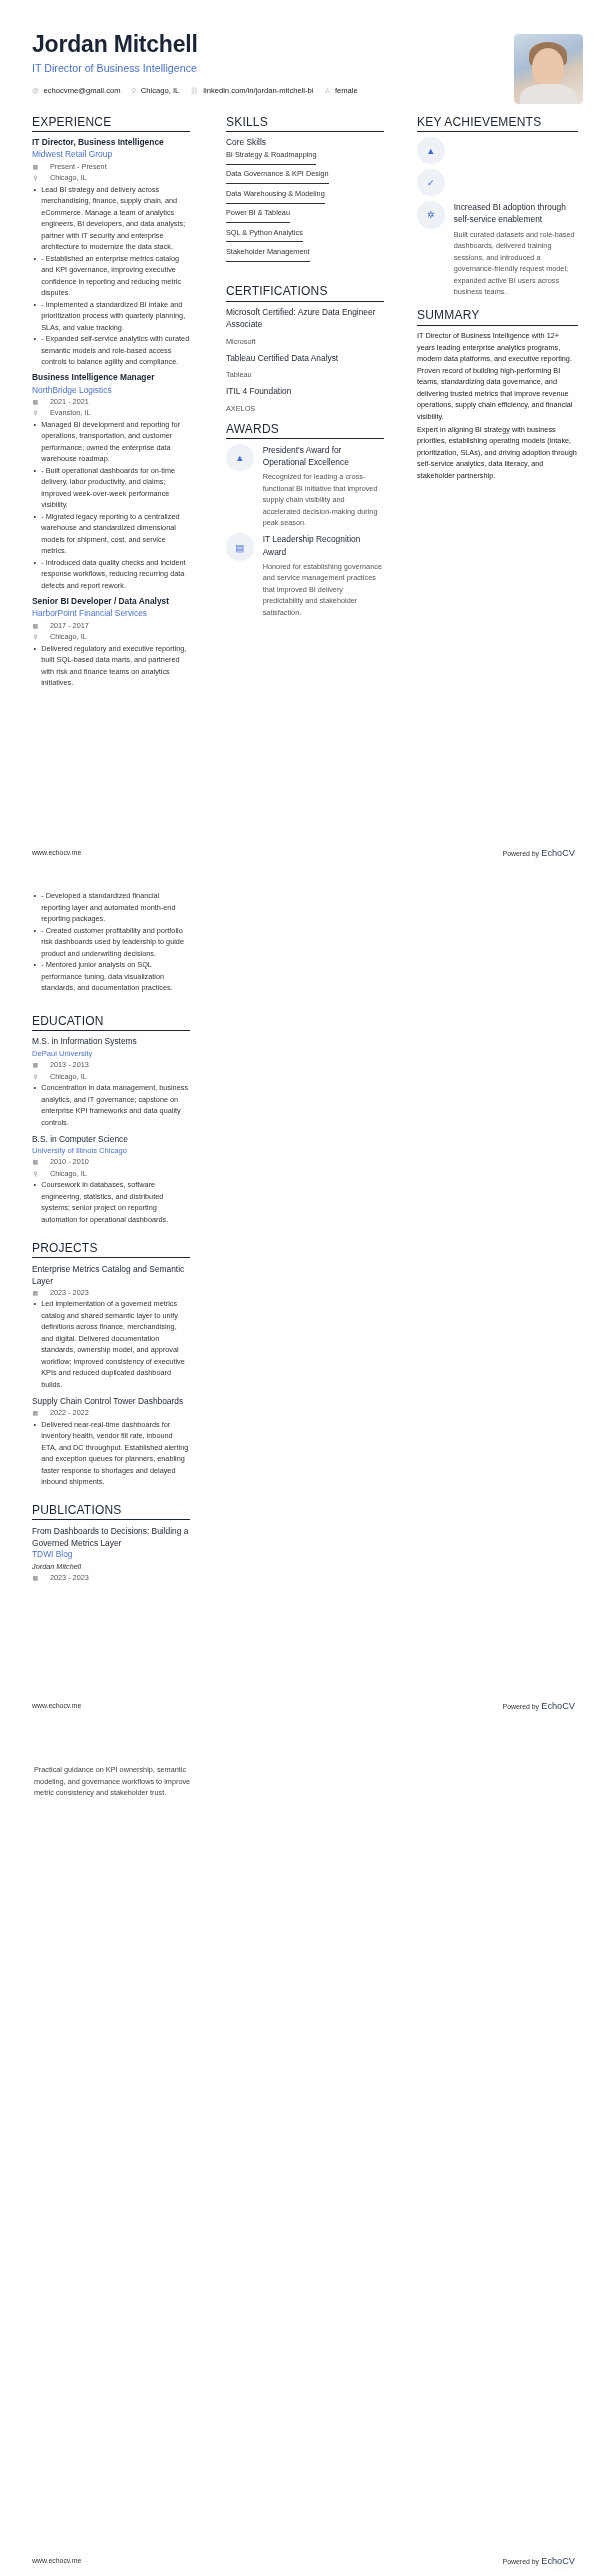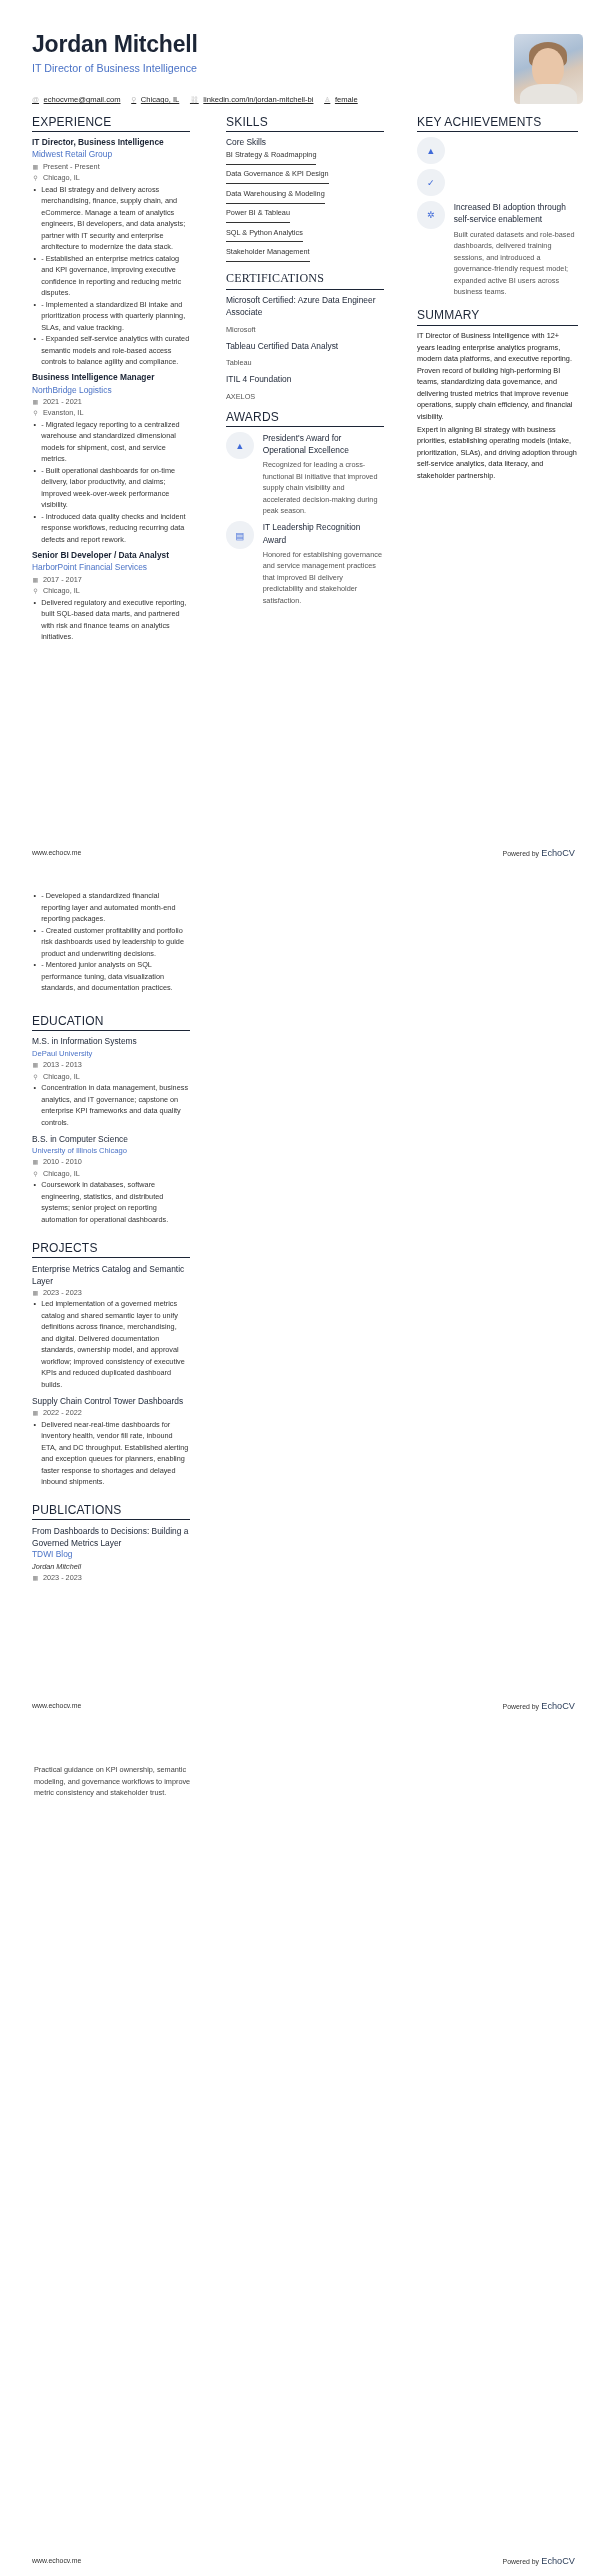--- a/index.html
+++ b/index.html
@@ -11,35 +11,35 @@
   .footer { position: absolute; left: 0; right: 0; bottom: 0; height: 31px; padding: 0 32px; display: flex; justify-content: space-between; align-items: center; font-size: 6.9px; color: #333; }
   .page1 .footer { top: 845px; bottom: auto; height: 15.3px; }
   .page2 .footer { top: 1701px; }
   .footer .brand { font-size: 9.2px; color: #2c3e5a; }
   .footer .powered { display: flex; align-items: baseline; gap: 2.3px; }
 
   
   .header { position: absolute; left: 32px; top: 31px; width: 551px; height: 76px; }
   .name { font-size: 23px; font-weight: bold; color: #1c2536; letter-spacing: -0.2px; line-height: 27.5px; }
   .title { font-size: 10.7px; color: #4a72c6; margin-top: 3.1px; line-height: 13.8px; }
-  .contacts { display: flex; gap: 10.7px; margin-top: 20px; font-size: 7.6px; color: #222; align-items: center; text-decoration: underline; }
+  .contacts { display: flex; gap: 10.7px; margin-top: 11px; font-size: 7.6px; color: #222; align-items: center; }
   .contacts .c { display: flex; gap: 4.6px; align-items: center; }
   .contacts .ic { color: #bbb; font-size: 6.9px; }
   .avatar { position: absolute; right: 0; top: 3.1px; width: 69px; height: 70px; border-radius: 4.6px; background: linear-gradient(160deg, #cfd9e6 0%, #a9bdd3 40%, #d9c8b8 60%, #e9e2d9 100%); overflow: hidden; }
   .avatar .face { position: absolute; left: 18.4px; top: 13.8px; width: 32px; height: 40px; border-radius: 50% 50% 46% 46%; background: #e9c6a8; }
   .avatar .hair { position: absolute; left: 15.3px; top: 7.6px; width: 38px; height: 26px; border-radius: 50% 50% 30% 30%; background: #9a7656; }
   .avatar .body { position: absolute; left: 6.1px; top: 50px; width: 57px; height: 31px; border-radius: 40% 40% 0 0; background: #e7e4df; }
 
   
   .col { position: absolute; width: 153px; }
   .sec-title { font-size: 12px; color: #1c2536; letter-spacing: 0.2px; padding-bottom: 2.3px; border-bottom: 1.5px solid #1c2536; margin-bottom: 4.6px; text-transform: uppercase; }
   .job { margin-bottom: 4.6px; }
   .job-title { font-size: 8.4px; font-weight: bold; color: #1c2536; line-height: 11.5px; }
   .company { font-size: 8.4px; color: #4a72c6; line-height: 12.2px; }
-  .meta { font-size: 7.3px; color: #555; line-height: 11.5px; display: flex; gap: 4px; align-items: center; }
+  .meta { font-size: 7.3px; color: #555; line-height: 11.5px; display: flex; gap: 11px; align-items: center; }
   .meta .mi { color: #888; font-size: 6.1px; width: 6.9px; text-align: center; }
   ul.bul { list-style: none; }
   ul.bul li { position: relative; padding-left: 9.2px; font-size: 7.3px; line-height: 11.5px; color: #333; }
   ul.bul li::before { content: "•"; position: absolute; left: 1.5px; top: 0; color: #333; }
 
   .skill-group { font-size: 8.4px; color: #1c2536; margin-bottom: 3.1px; }
   .skill { font-size: 7.3px; color: #333; display: inline-block; padding-bottom: 3.1px; border-bottom: 0.8px solid #333; margin-bottom: 4.6px; line-height: 10.7px; }
   .skills-list { display: flex; flex-direction: column; align-items: flex-start; }
 
   .cert-name { font-size: 8.4px; color: #1c2536; line-height: 12.2px; }
@@ -118,22 +118,23 @@
       <div class="company">NorthBridge Logistics</div>
       <div class="meta">
           <span class="mi">▦</span>
           <span>2021 - 2021</span>
         </div>
       <div class="meta">
           <span class="mi">⚲</span>
           <span>Evanston, IL</span>
         </div>
       <ul class="bul">
+        <li>Managed BI development and reporting for operations, transportation, and customer performance; owned the enterprise data warehouse roadmap.</li>
+        <li>- Built operational dashboards for on-time delivery, labor productivity, and claims; improved week-over-week performance visibility.</li>
         <li>- Migrated legacy reporting to a centralized warehouse and standardized dimensional models for shipment, cost, and service metrics.</li>
-        <li>- Built operational dashboards for on-time delivery, labor productivity, and claims; improved week-over-week performance visibility.</li>
         <li>- Introduced data quality checks and incident response workflows, reducing recurring data defects and report rework.</li>
       </ul>
     </div>
 
     <div class="job">
       <div class="job-title">Senior BI Developer / Data Analyst</div>
       <div class="company">HarborPoint Financial Services</div>
       <div class="meta">
           <span class="mi">▦</span>
           <span>2017 - 2017</span>
@@ -153,21 +154,21 @@
     <div class="skill-group">Core Skills</div>
     <div class="skills-list">
       <span class="skill">BI Strategy &amp; Roadmapping</span>
       <span class="skill">Data Governance &amp; KPI Design</span>
       <span class="skill">Data Warehousing &amp; Modeling</span>
       <span class="skill">Power BI &amp; Tableau</span>
       <span class="skill">SQL &amp; Python Analytics</span>
       <span class="skill">Stakeholder Management</span>
     </div>
 
-    <div class="sec-title" style="margin-top:5px;font-family:Liberation Serif, serif;">CERTIFICATIONS</div>
+    <div class="sec-title" style="margin-top:18px;">CERTIFICATIONS</div>
     <div>
       <div class="cert-name">Microsoft Certified: Azure Data Engineer Associate</div>
       <div class="cert-issuer">Microsoft</div>
     </div>
     <div>
       <div class="cert-name">Tableau Certified Data Analyst</div>
       <div class="cert-issuer">Tableau</div>
     </div>
     <div>
       <div class="cert-name">ITIL 4 Foundation</div>

